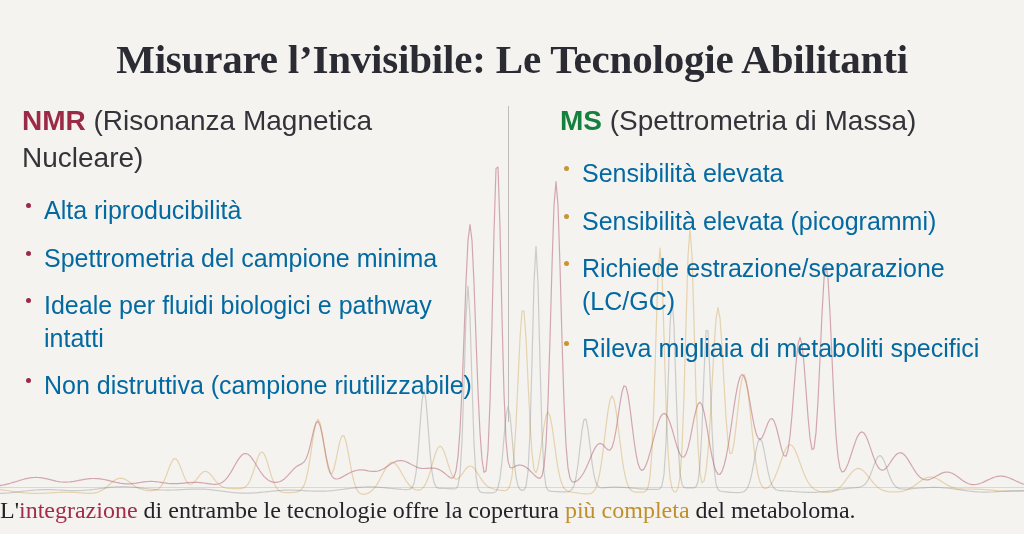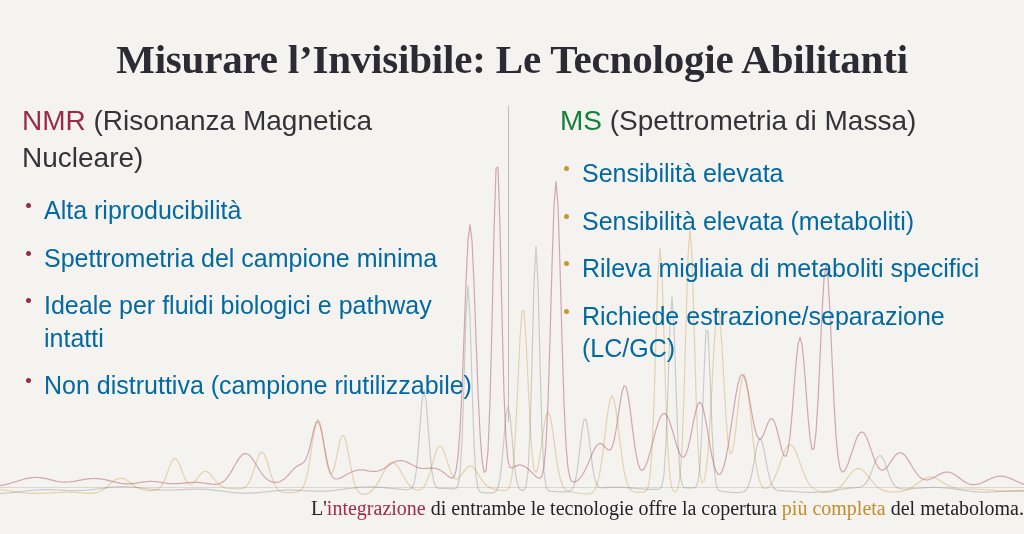--- a/index.html
+++ b/index.html
@@ -58,21 +58,21 @@
   .col-left  { left: 22px;  width: 466px; }
   .col-right { left: 560px; width: 452px; }
 
   .col-heading {
     font-size: 28px;
     line-height: 1.33;
     color: #33343a;
     font-weight: 400;
     margin: 0 0 18px 0;
   }
-  .tech-abbr { font-weight: 400; }
+  .tech-abbr { font-weight: 700; }
   .tech-abbr.nmr { color: #9b2a46; }
   .tech-abbr.ms  { color: #15803d; }
 
   .bullets {
     list-style: none;
     margin: 0;
     padding: 0;
   }
   .bullets li {
     position: relative;
@@ -112,23 +112,23 @@
     height: 1px;
     background: rgba(150,145,138,0.28);
     z-index: 2;
   }
 
   .footer {
     position: absolute;
     left: 0;
     top: 497px;
     width: 1024px;
-    text-align: right;
+    text-align: left;
     font-family: "Liberation Serif", "DejaVu Serif", serif;
-    font-size: 20px;
+    font-size: 24px;
     color: #232329;
     white-space: nowrap;
     z-index: 3;
   }
   .footer .hl-crimson { color: #a22c49; }
   .footer .hl-gold    { color: #c08f2c; }
 </style>
 </head>
 <body>
 
@@ -178,29 +178,29 @@
       <h2 class="col-heading">
         <span class="tech-abbr ms">MS</span><span> (Spettrometria di Massa)</span>
       </h2>
       <ul class="bullets ms">
         <li>
           <span class="dot"></span>
           <span>Sensibilità elevata</span>
         </li>
         <li>
           <span class="dot"></span>
-          <span>Sensibilità elevata (metaboliti)</span>
+          <span>Sensibilità elevata (picogrammi)</span>
+        </li>
+        <li>
+          <span class="dot"></span>
+          <span>Richiede estrazione/separazione (LC/GC)</span>
         </li>
         <li>
           <span class="dot"></span>
           <span>Rileva migliaia di metaboliti specifici</span>
-        </li>
-        <li>
-          <span class="dot"></span>
-          <span>Richiede estrazione/separazione (LC/GC)</span>
         </li>
       </ul>
     </div>
 
     <div class="footer-rule"></div>
 
     <div class="footer" id="footer-line"><span>L'</span><span class="hl-crimson">integrazione</span><span> di entrambe le tecnologie offre la copertura </span><span class="hl-gold">più completa</span><span> del metaboloma.</span></div>
 
   </div>
 </div>

